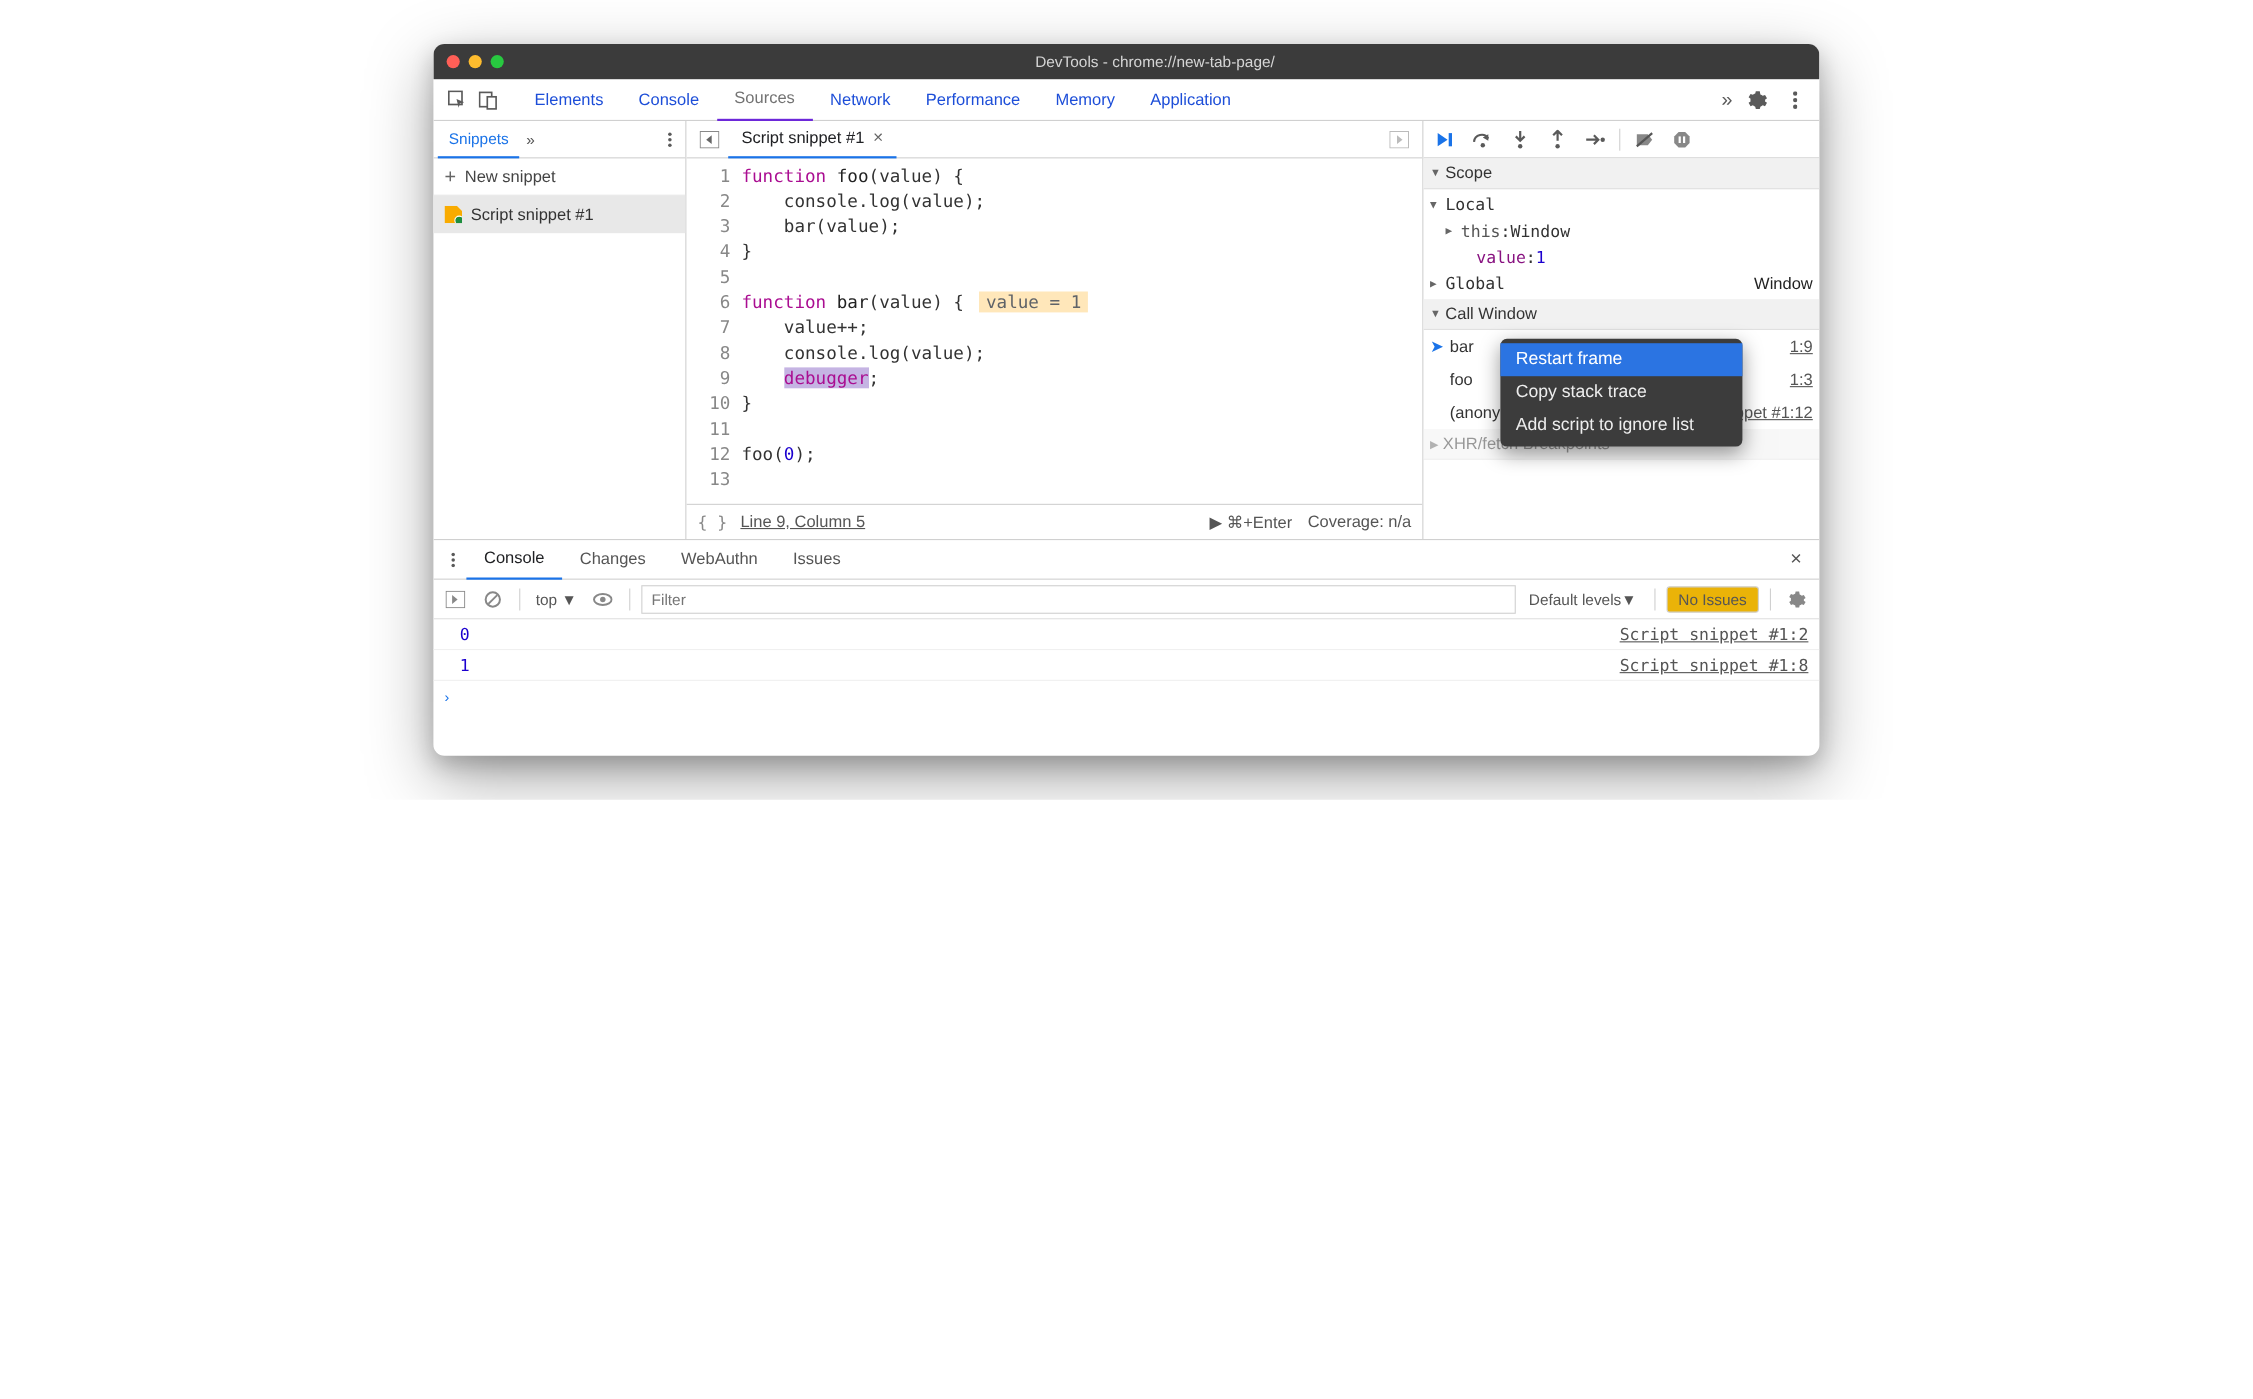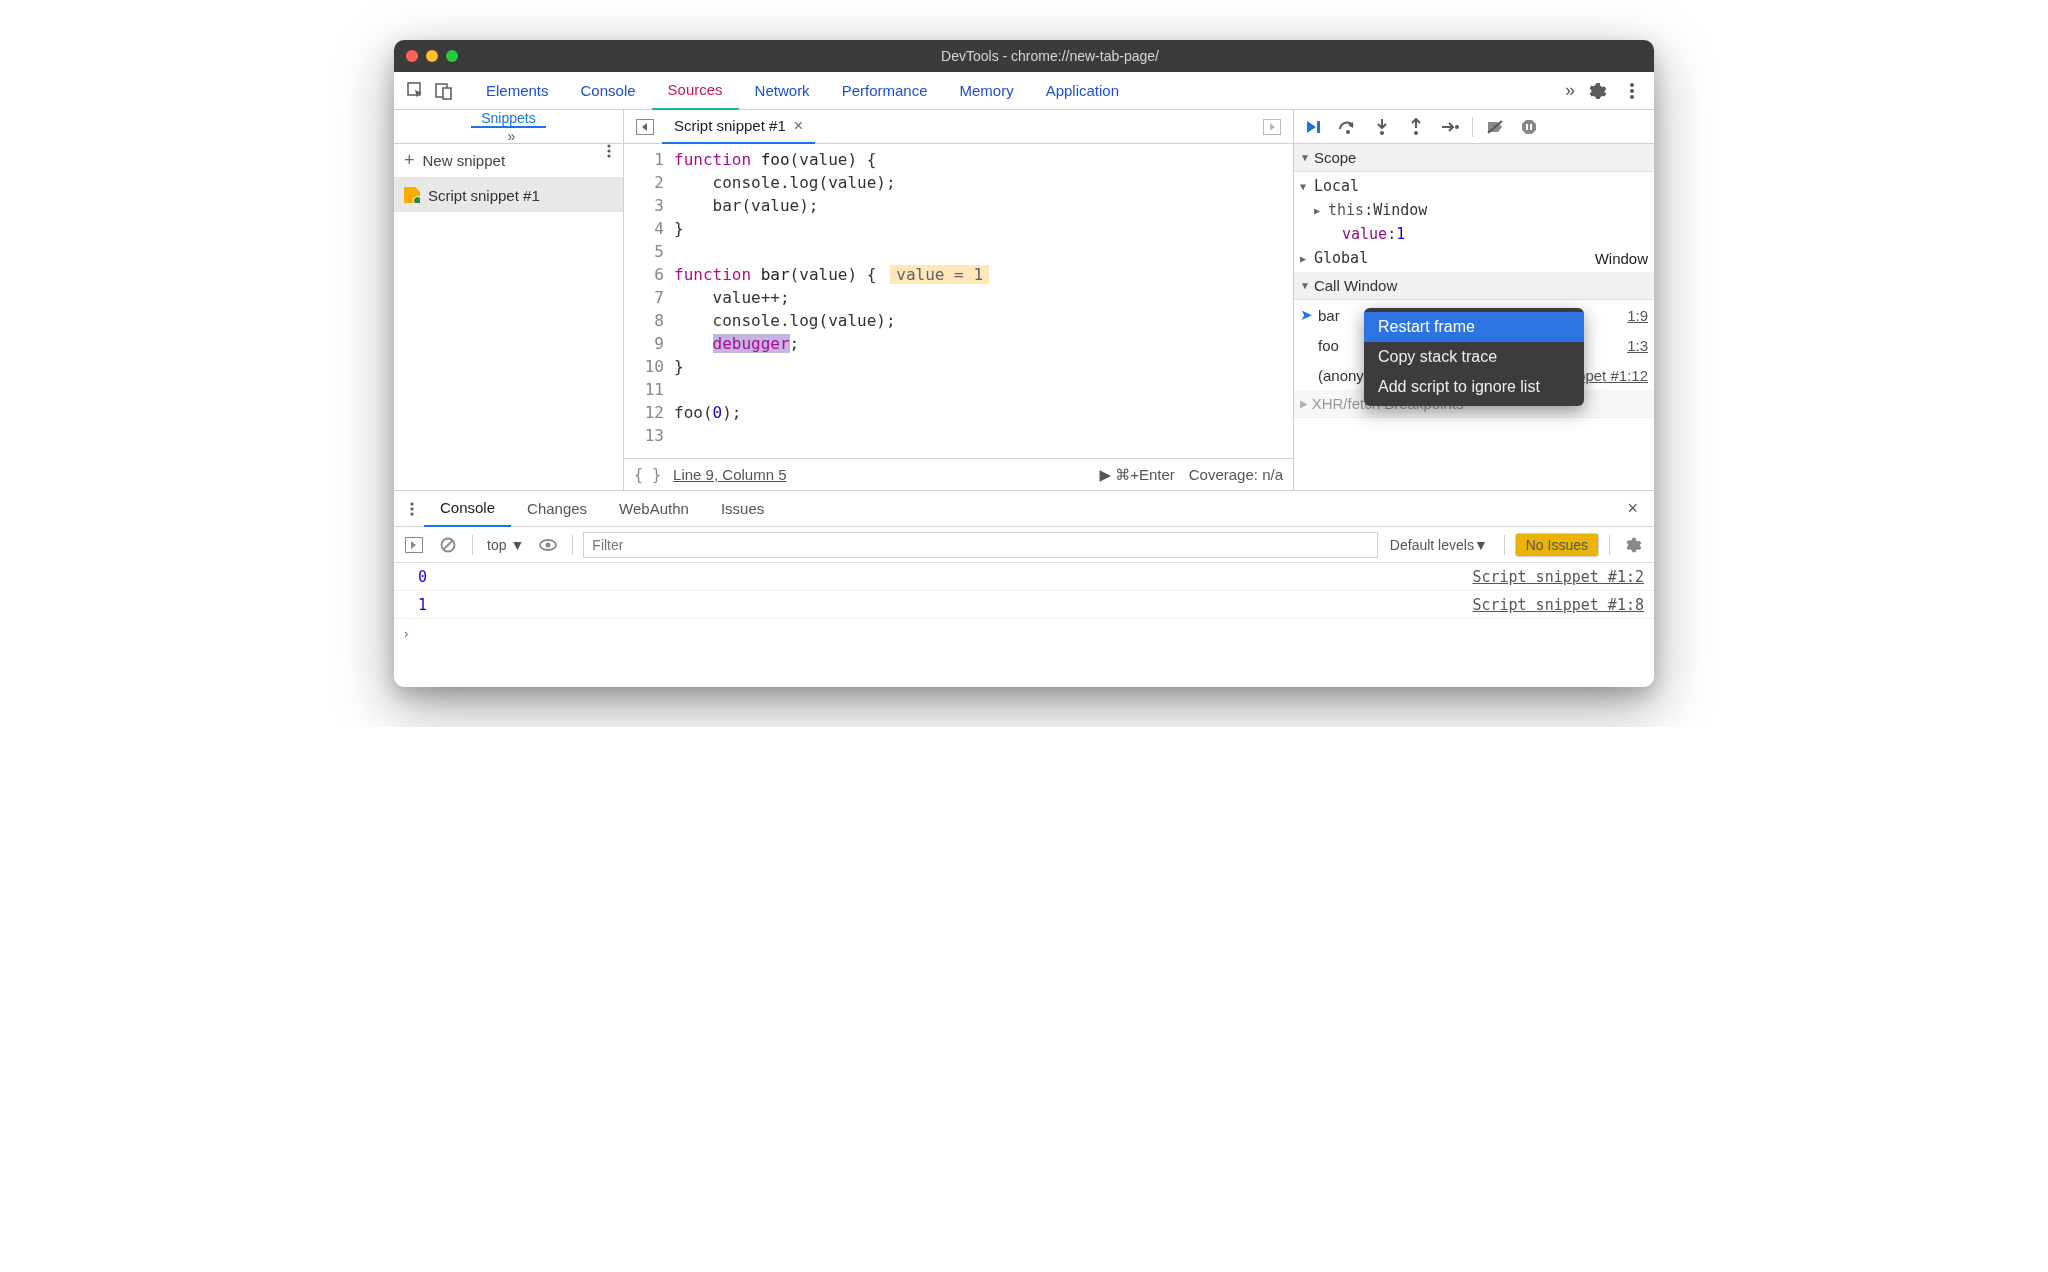--- a/index.html
+++ b/index.html
@@ -46,41 +46,40 @@
   font-size: 15px;
   color: #555;
 }
 .toolbar-top .ico-btn {
   width: 28px; height: 28px;
   display: inline-flex; align-items: center; justify-content: center;
   color: #5a5a5a;
 }
 .tabs-main { display: flex; gap: 0; margin-left: 12px; flex: 1; }
 .tab-main { padding: 0 16px; height: 38px; display: flex; align-items: center; color: #1d4ed8; cursor: pointer; }
-.tab-main.active { color: #be185d; border-bottom: 2px solid #14b8a6; font-weight: 500; }
+.tab-main.active { color: #737373; border-bottom: 2px solid #6d28d9; font-weight: 500; }
 .toolbar-top .right { margin-left: auto; display: flex; align-items: center; gap: 6px; }
 
 .panes {
   display: flex;
   height: 380px;
 }
 .left-pane {
   width: 230px;
   border-right: 1px solid #d0d0d0;
   display: flex;
   flex-direction: column;
 }
 .left-pane-tabs {
   display: flex;
   align-items: center;
   height: 34px;
   border-bottom: 1px solid #d0d0d0;
   padding: 0 4px;
   font-size: 14px;
-  flex-direction: column;
 }
 .left-pane-tabs .lt-tab { padding: 0 10px; color: #1a73e8; border-bottom: 2px solid #1a73e8; height: 34px; display:flex; align-items:center; }
 .left-pane-tabs .more { margin-left: 6px; color: #555; }
 .left-pane-tabs .menu-dots { margin-left: auto; padding: 0 8px; color: #555; }
 .new-snippet {
   display: flex; align-items: center;
   height: 34px; padding: 0 10px;
   border-bottom: 1px solid #e5e5e5;
   color: #444; font-size: 15px;
 }

